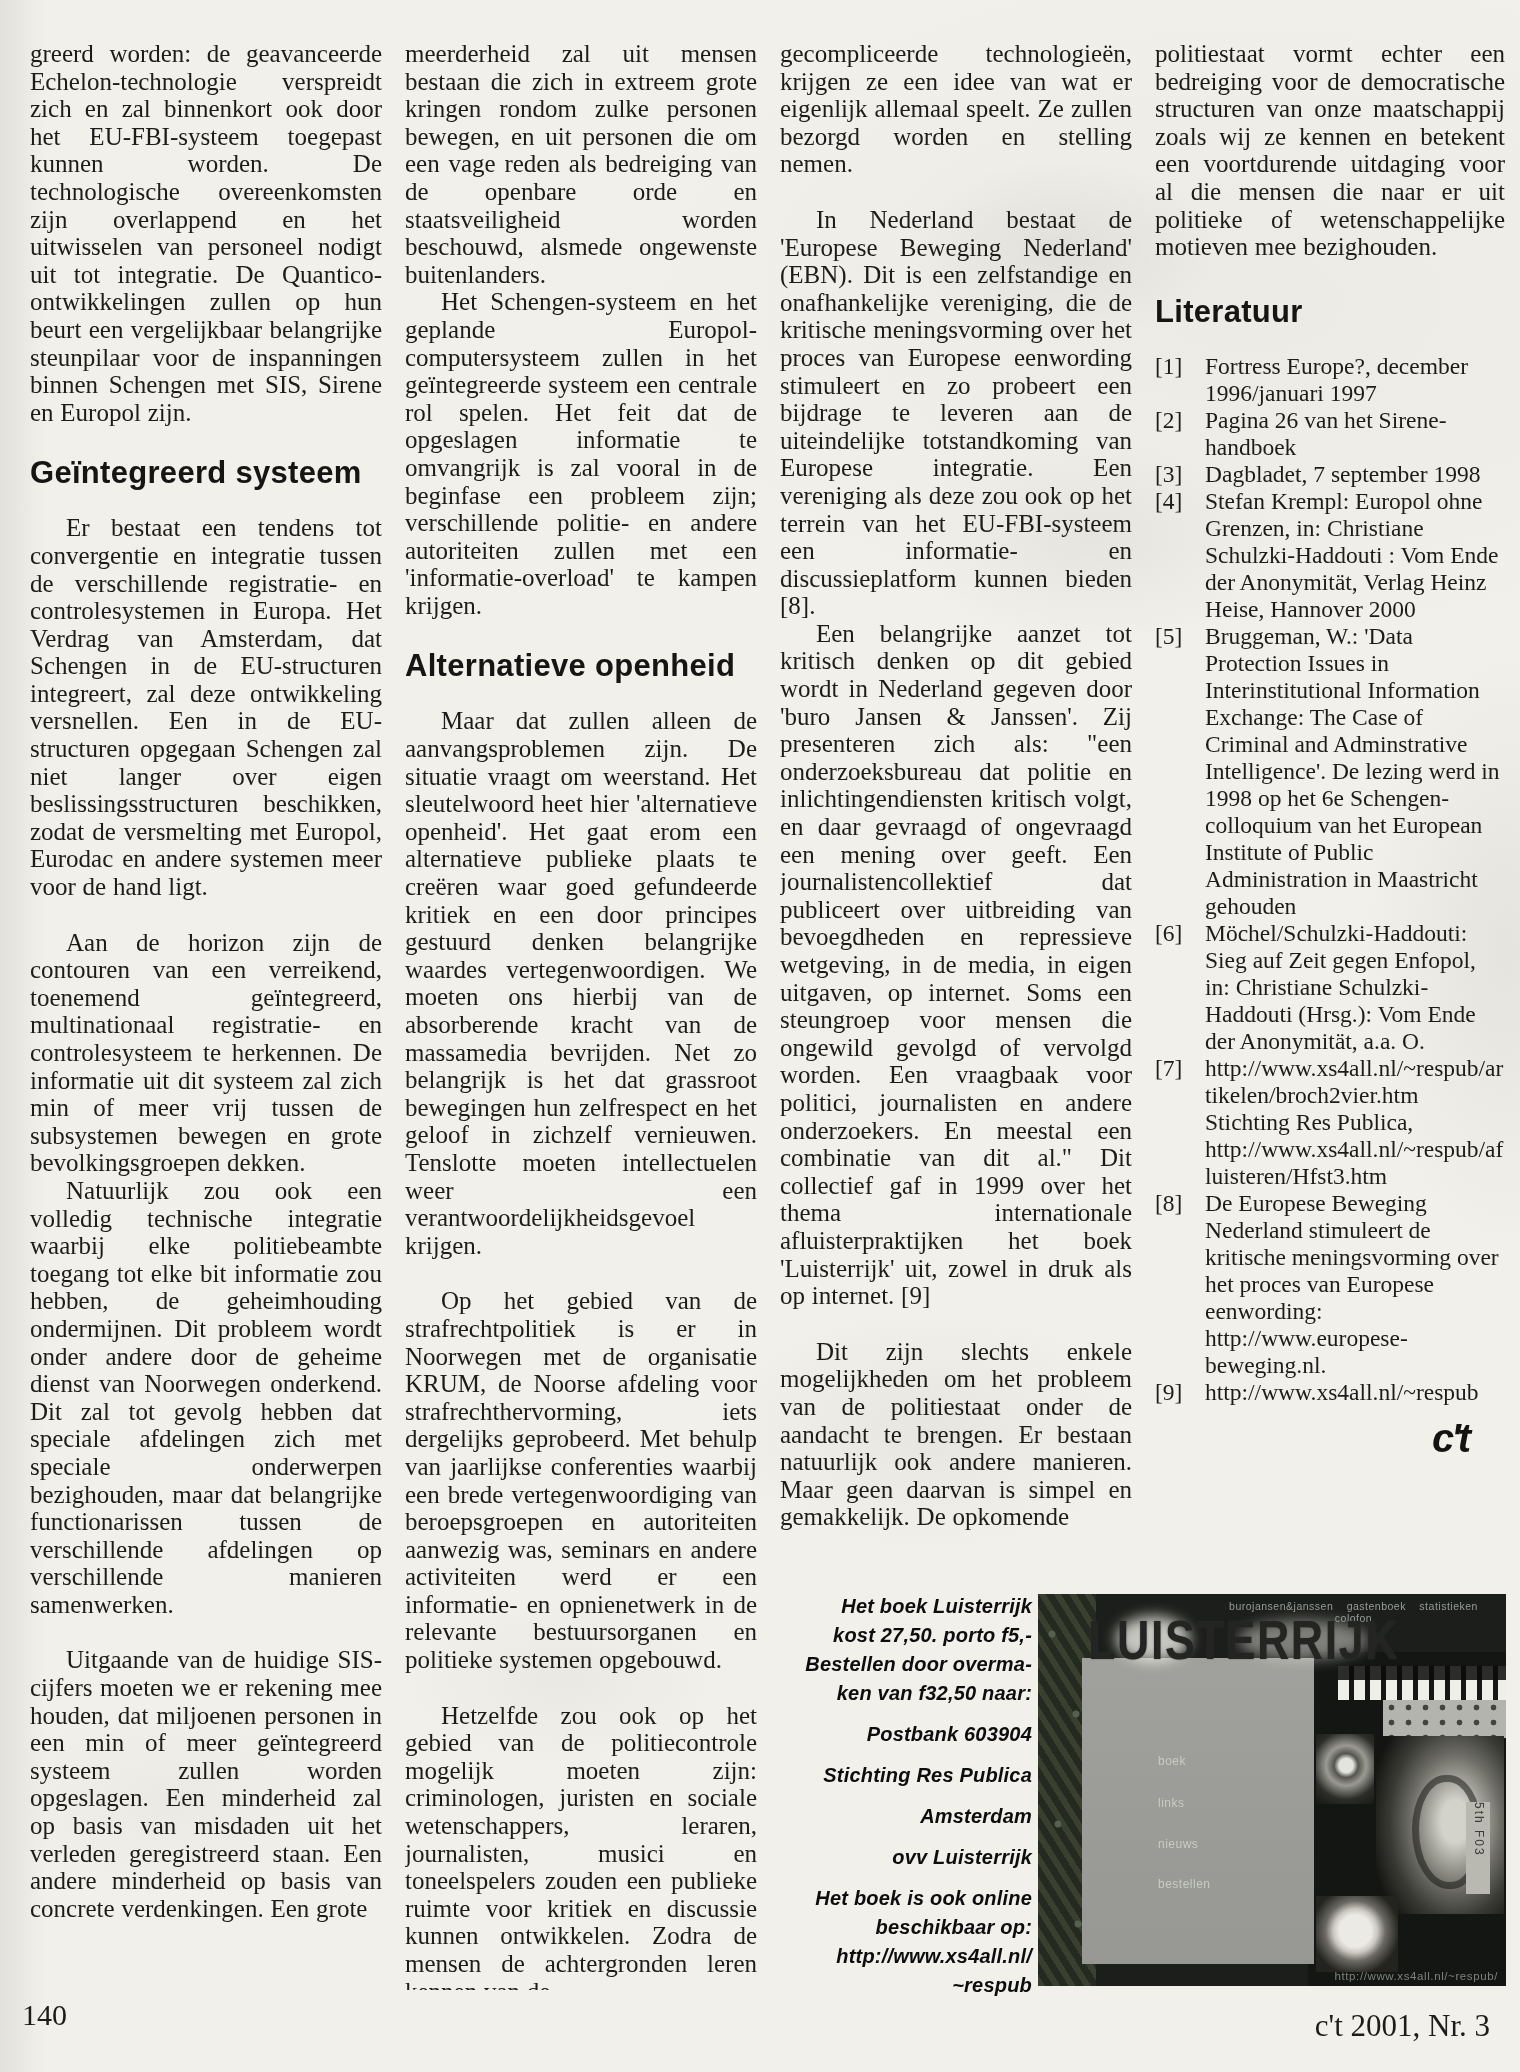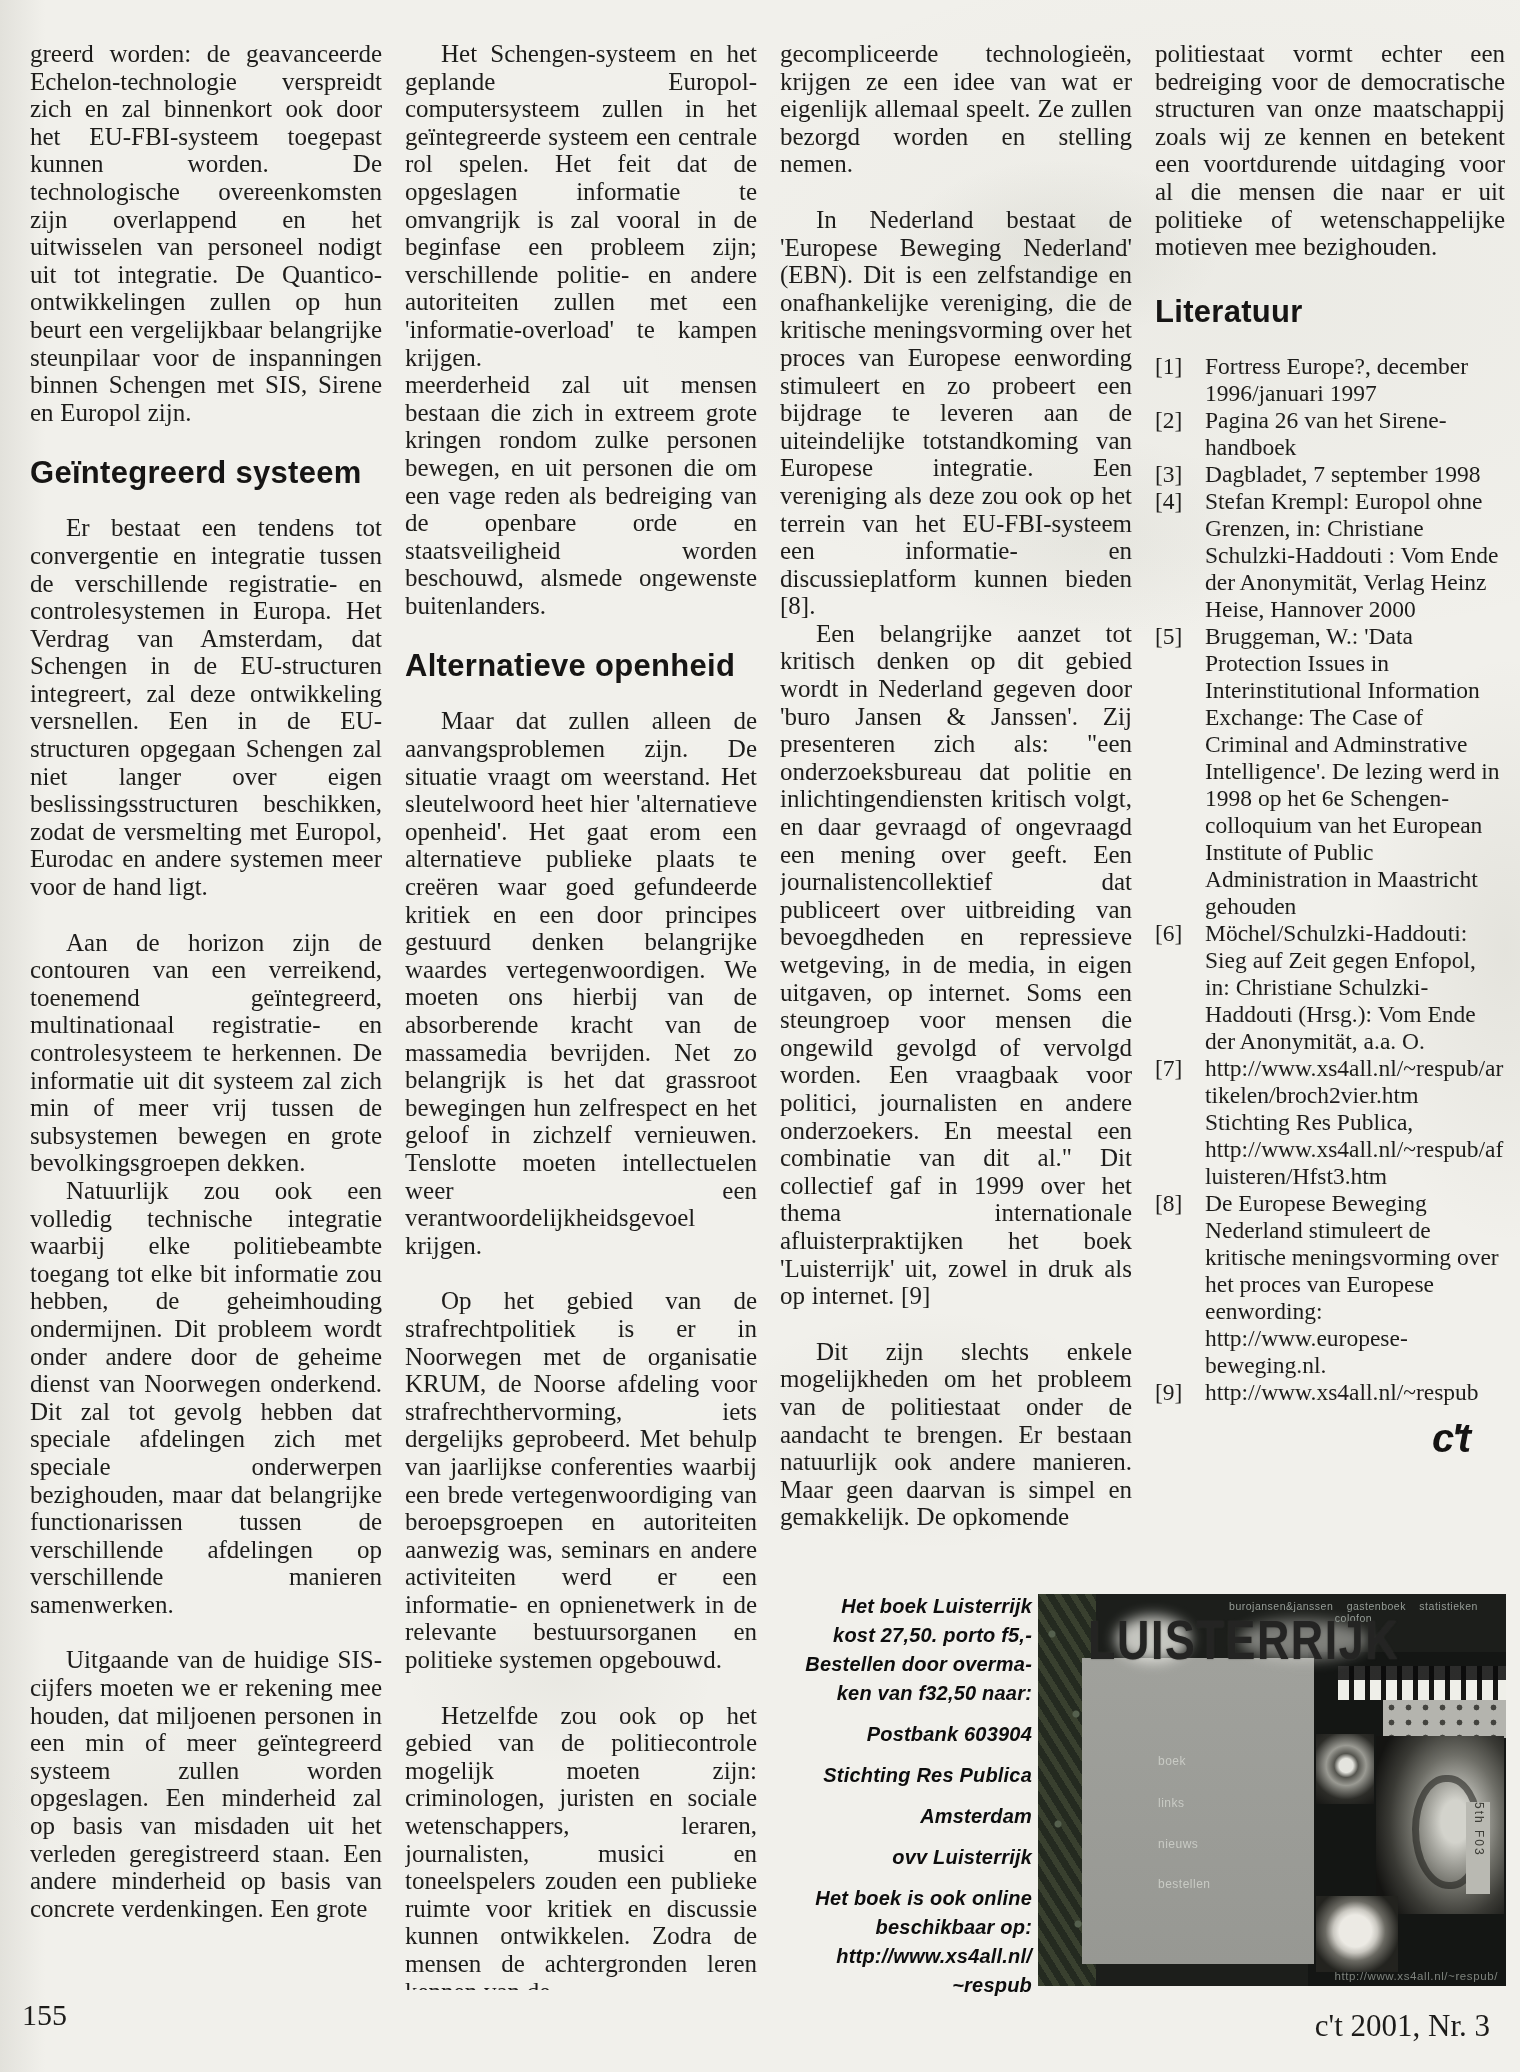--- a/index.html
+++ b/index.html
@@ -134,22 +134,22 @@
   <div class="col col1">
     <p class="body">greerd worden: de geavanceerde Echelon-technologie verspreidt zich en zal binnenkort ook door het EU-FBI-systeem toegepast kunnen worden. De technologische overeenkomsten zijn overlappend en het uitwisselen van personeel nodigt uit tot integratie. De Quantico-ontwikkelingen zullen op hun beurt een vergelijkbaar belangrijke steunpilaar voor de inspanningen binnen Schengen met SIS, Sirene en Europol zijn.</p>
     <h2 class="section">Geïntegreerd systeem</h2>
     <p class="body indent">Er bestaat een tendens tot convergentie en integratie tussen de verschillende registratie- en controlesystemen in Europa. Het Verdrag van Amsterdam, dat Schengen in de EU-structuren integreert, zal deze ontwikkeling versnellen. Een in de EU-structuren opgegaan Schengen zal niet langer over eigen beslissingsstructuren beschikken, zodat de versmelting met Europol, Eurodac en andere systemen meer voor de hand ligt.</p>
     <p class="body indent gap">Aan de horizon zijn de contouren van een verreikend, toenemend geïntegreerd, multinationaal registratie- en controlesysteem te herkennen. De informatie uit dit systeem zal zich min of meer vrij tussen de subsystemen bewegen en grote bevolkingsgroepen dekken.</p>
     <p class="body indent">Natuurlijk zou ook een volledig technische integratie waarbij elke politiebeambte toegang tot elke bit informatie zou hebben, de geheimhouding ondermijnen. Dit probleem wordt onder andere door de geheime dienst van Noorwegen onderkend. Dit zal tot gevolg hebben dat speciale afdelingen zich met speciale onderwerpen bezighouden, maar dat belangrijke functionarissen tussen de verschillende afdelingen op verschillende manieren samenwerken.</p>
     <p class="body indent gap">Uitgaande van de huidige SIS-cijfers moeten we er rekening mee houden, dat miljoenen personen in een min of meer geïntegreerd systeem zullen worden opgeslagen. Een minderheid zal op basis van misdaden uit het verleden geregistreerd staan. Een andere minderheid op basis van concrete verdenkingen. Een grote</p>
   </div>
 
   <div class="col col2">
+    <p class="body">meerderheid zal uit mensen bestaan die zich in extreem grote kringen rondom zulke personen bewegen, en uit personen die om een vage reden als bedreiging van de openbare orde en staatsveiligheid worden beschouwd, alsmede ongewenste buitenlanders.</p>
     <p class="body indent">Het Schengen-systeem en het geplande Europol-computersysteem zullen in het geïntegreerde systeem een centrale rol spelen. Het feit dat de opgeslagen informatie te omvangrijk is zal vooral in de beginfase een probleem zijn; verschillende politie- en andere autoriteiten zullen met een 'informatie-overload' te kampen krijgen.</p>
-    <p class="body">meerderheid zal uit mensen bestaan die zich in extreem grote kringen rondom zulke personen bewegen, en uit personen die om een vage reden als bedreiging van de openbare orde en staatsveiligheid worden beschouwd, alsmede ongewenste buitenlanders.</p>
     <h2 class="section">Alternatieve openheid</h2>
     <p class="body indent">Maar dat zullen alleen de aanvangsproblemen zijn. De situatie vraagt om weerstand. Het sleutelwoord heet hier 'alternatieve openheid'. Het gaat erom een alternatieve publieke plaats te creëren waar goed gefundeerde kritiek en een door principes gestuurd denken belangrijke waardes vertegenwoordigen. We moeten ons hierbij van de absorberende kracht van de massamedia bevrijden. Net zo belangrijk is het dat grassroot bewegingen hun zelfrespect en het geloof in zichzelf vernieuwen. Tenslotte moeten intellectuelen weer een verantwoordelijkheidsgevoel krijgen.</p>
     <p class="body indent gap">Op het gebied van de strafrechtpolitiek is er in Noorwegen met de organisatie KRUM, de Noorse afdeling voor strafrechthervorming, iets dergelijks geprobeerd. Met behulp van jaarlijkse conferenties waarbij een brede vertegenwoordiging van beroepsgroepen en autoriteiten aanwezig was, seminars en andere activiteiten werd er een informatie- en opnienetwerk in de relevante bestuursorganen en politieke systemen opgebouwd.</p>
     <p class="body indent gap">Hetzelfde zou ook op het gebied van de politiecontrole mogelijk moeten zijn: criminologen, juristen en sociale wetenschappers, leraren, journalisten, musici en toneelspelers zouden een publieke ruimte voor kritiek en discussie kunnen ontwikkelen. Zodra de mensen de achtergronden leren kennen van de</p>
   </div>
 
   <div class="col col3">
     <p class="body">gecompliceerde technologieën, krijgen ze een idee van wat er eigenlijk allemaal speelt. Ze zullen bezorgd worden en stelling nemen.</p>
     <p class="body indent gap">In Nederland bestaat de 'Europese Beweging Nederland' (EBN). Dit is een zelfstandige en onafhankelijke vereniging, die de kritische meningsvorming over het proces van Europese eenwording stimuleert en zo probeert een bijdrage te leveren aan de uiteindelijke totstandkoming van Europese integratie. Een vereniging als deze zou ook op het terrein van het EU-FBI-systeem een informatie- en discussieplatform kunnen bieden [8].</p>
     <p class="body indent">Een belangrijke aanzet tot kritisch denken op dit gebied wordt in Nederland gegeven door 'buro Jansen &amp; Janssen'. Zij presenteren zich als: "een onderzoeksbureau dat politie en inlichtingendiensten kritisch volgt, en daar gevraagd of ongevraagd een mening over geeft. Een journalistencollektief dat publiceert over uitbreiding van bevoegdheden en repressieve wetgeving, in de media, in eigen uitgaven, op internet. Soms een steungroep voor mensen die ongewild gevolgd of vervolgd worden. Een vraagbaak voor politici, journalisten en andere onderzoekers. En meestal een combinatie van dit al." Dit collectief gaf in 1999 over het thema internationale afluisterpraktijken het boek 'Luisterrijk' uit, zowel in druk als op internet. [9]</p>
@@ -205,15 +205,15 @@
       </div>
     <div class="cup"></div>
     <div class="hl hl1"></div>
     <div class="hl hl2"></div>
     <div class="shot-nav">burojansen&amp;janssen gastenboek statistieken colofon</div>
     <div class="shot-title">LUISTERRIJK</div>
     <div class="urlbar">http://www.xs4all.nl/~respub/</div>
   </div>
 
   <div class="end-mark">c't</div>
-  <div class="footer-left">155</div>
+  <div class="footer-left">140</div>
   <div class="footer-right">c't 2001, Nr. 3</div>
 </div>
 
 </body></html>

